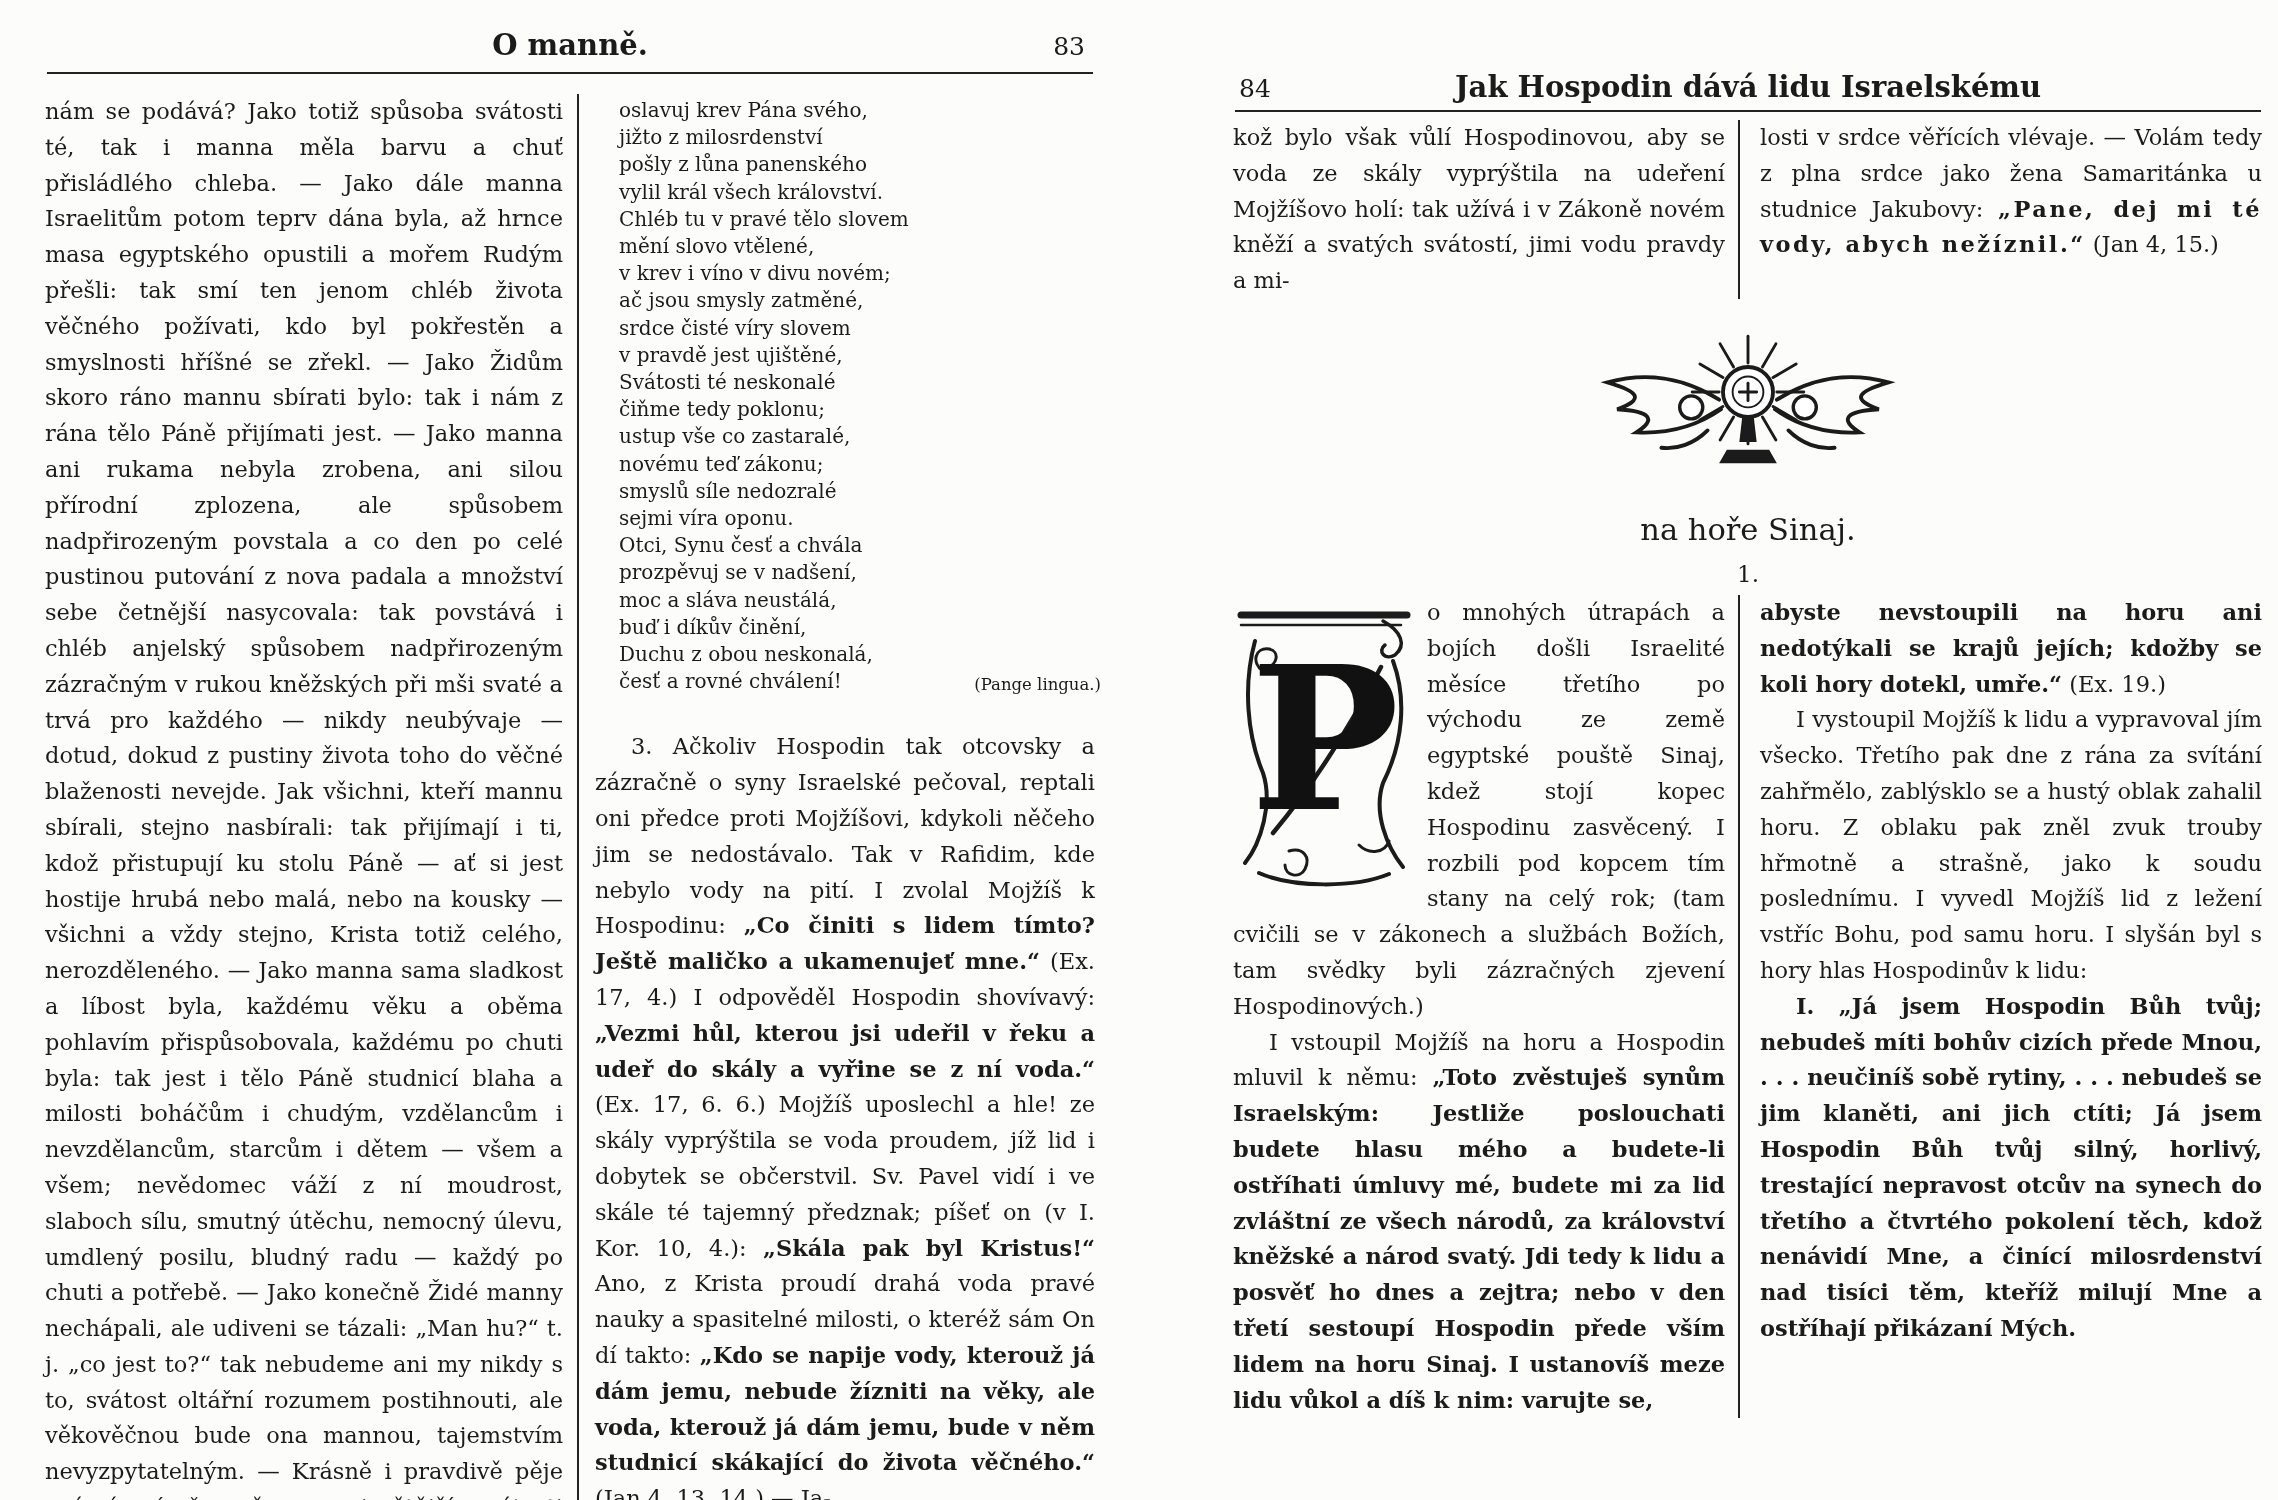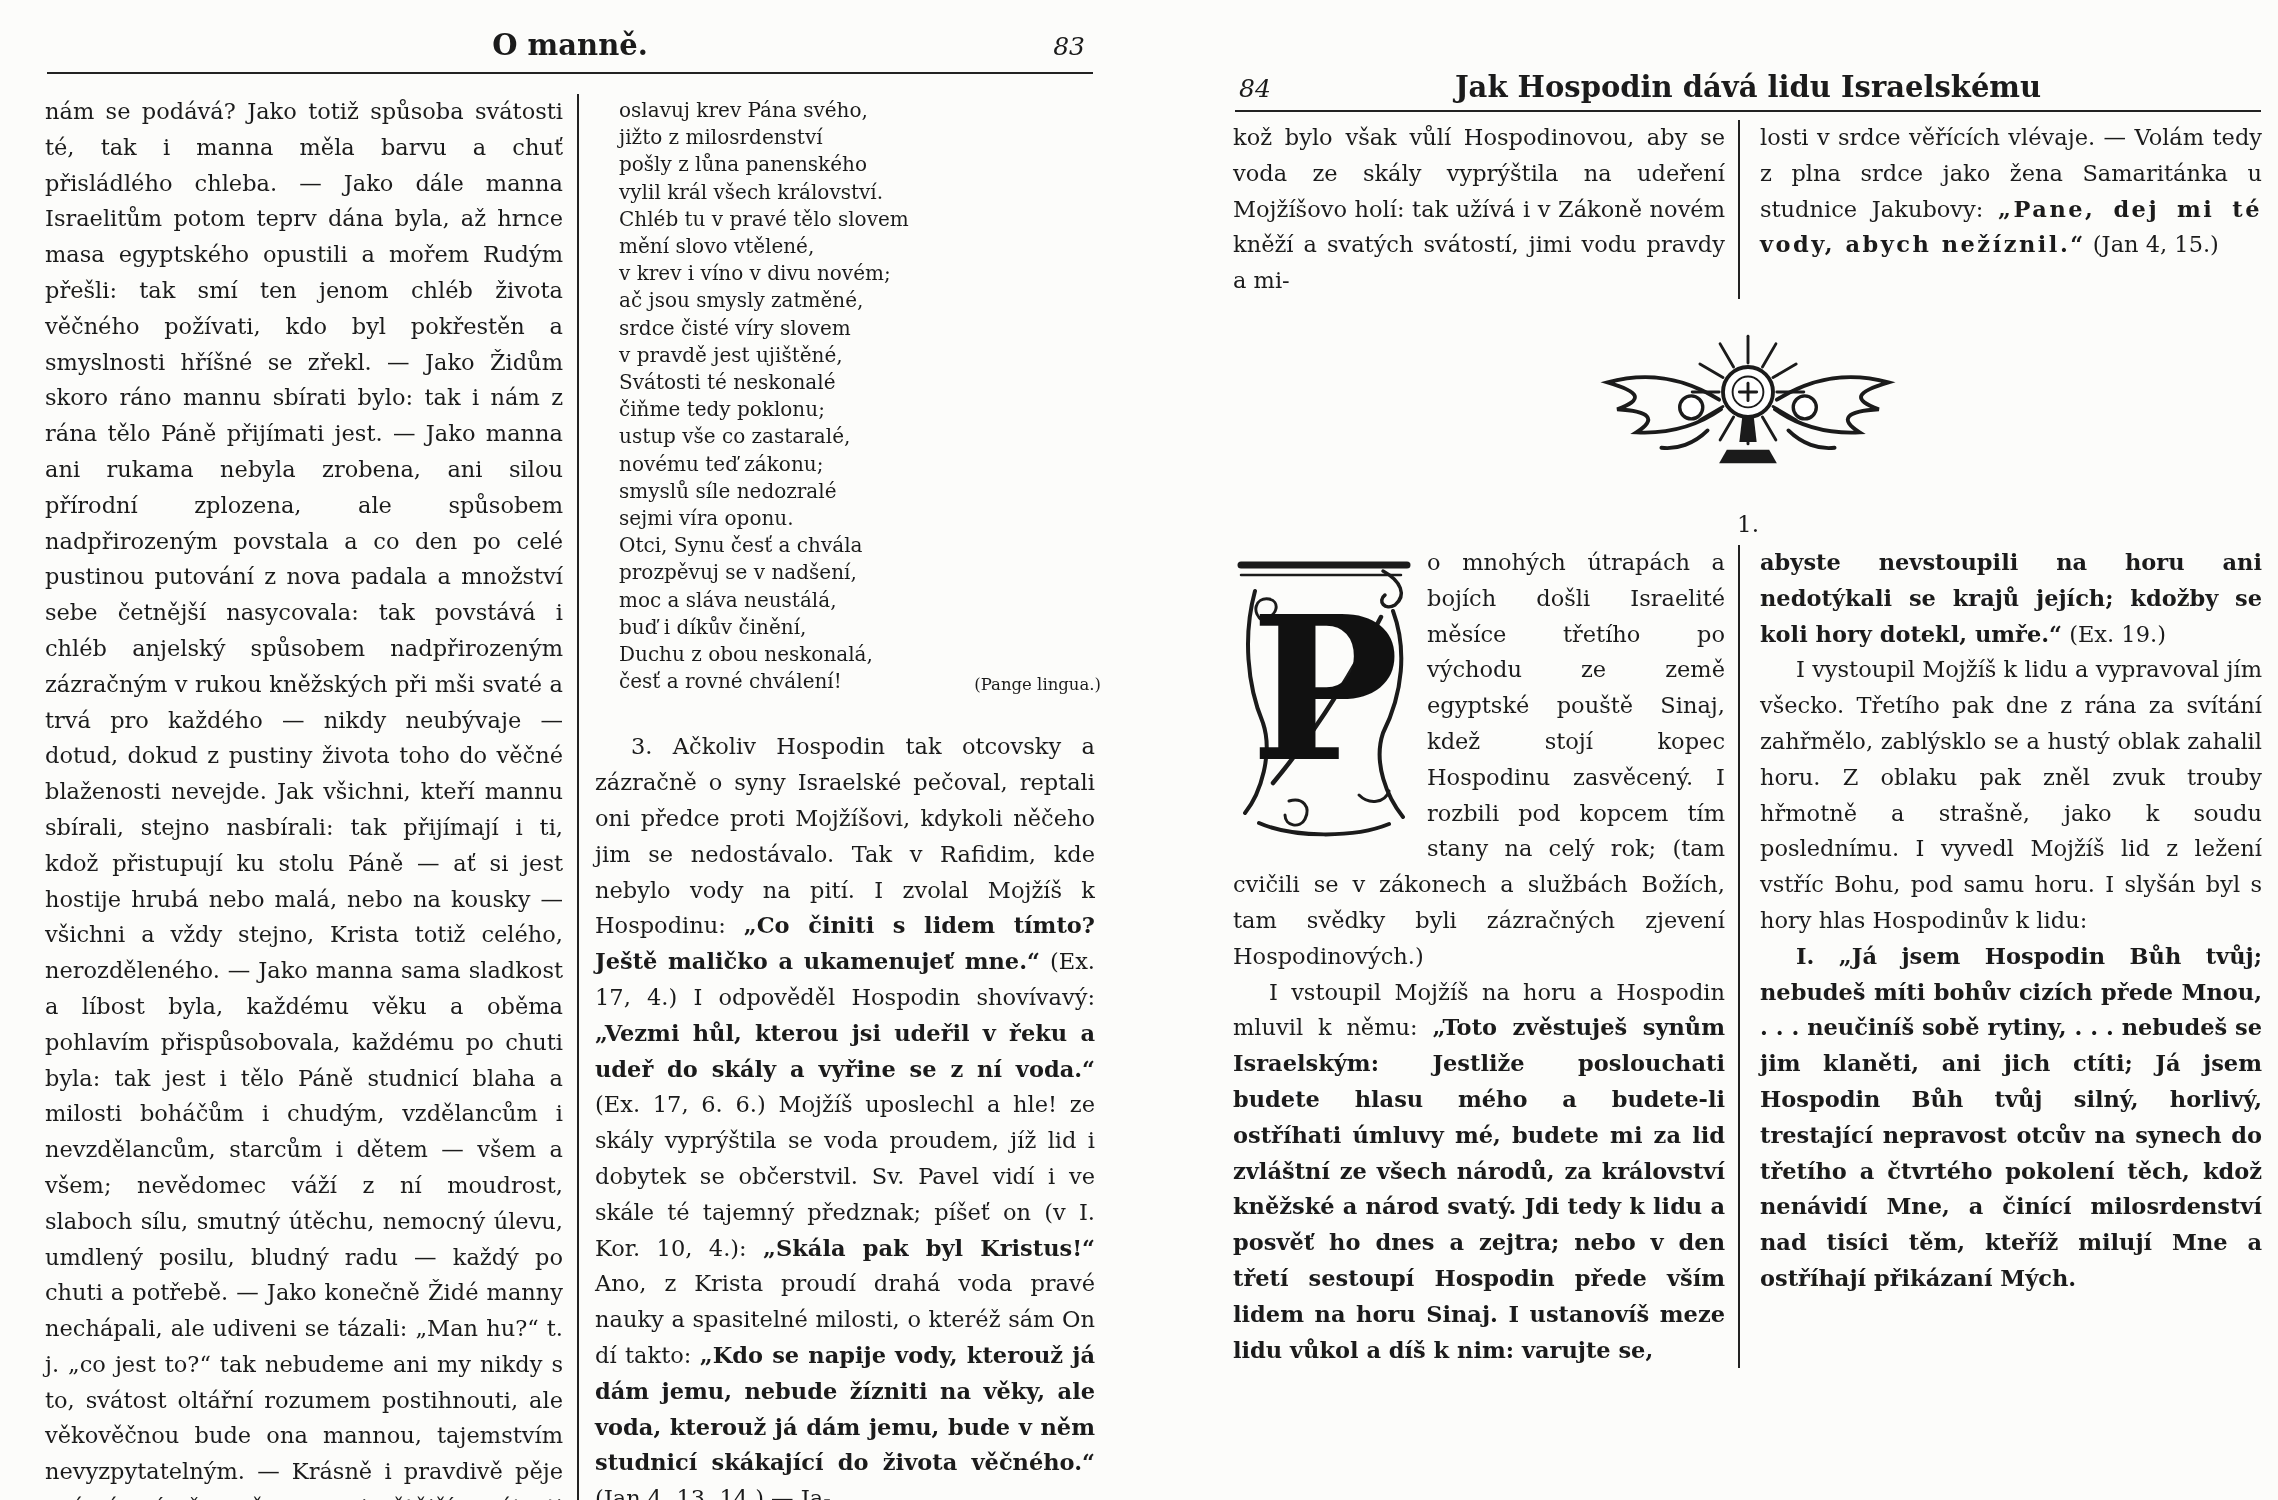--- a/index.html
+++ b/index.html
@@ -4,21 +4,21 @@
 <style>
   :root{ --ink:#1b1b1b; --paper:#fcfcfa; --rule:#222; }
   html,body{margin:0;padding:0;}
   body{background:var(--paper); font-family:"DejaVu Serif","Liberation Serif",serif; color:var(--ink);}
   .sheet{position:relative; width:2278px; height:1500px; overflow:hidden; background:var(--paper);margin-top:16px;}
   .page{position:absolute; top:0;}
   .page-l{left:45px; top:8px;  width:1050px;}
   .page-r{left:1233px; top:50px; width:1030px;}
   .ph{position:relative; height:48px;}
   .ptitle{position:absolute; left:50%; transform:translateX(-50%); top:4px; font-weight:bold; font-size:29px; white-space:nowrap;}
-  .pnum{position:absolute; top:8px; font-size:25px;font-style:italic;}
+  .pnum{position:absolute; top:8px; font-size:25px;}
   .pnum-r{right:10px;}
   .pnum-l{left:6px;}
   .rule{border-top:2.5px solid var(--rule); height:0; margin:0 2px;}
   .cols{display:flex; align-items:stretch;}
   .col{box-sizing:content-box;}
   .page-l .cols{margin-top:20px;}
   .page-l .colA{width:518px; padding-right:14px;}
   .page-l .colB{width:500px; border-left:2.5px solid var(--rule); padding-left:16px;}
   .body-par{margin:0; font-size:22.5px; line-height:35.8px; text-align:justify;}
   .poem-wrap{position:relative; margin-left:24px; margin-top:3px;}
@@ -133,20 +133,21 @@
           <path d="M190,88 C225,66 262,58 306,70 C272,80 268,88 296,98 C262,100 254,108 276,122 C236,124 208,112 188,98"></path>
           <path d="M118,120 C104,134 86,140 70,138"></path>
           <path d="M202,120 C216,134 234,140 250,138"></path>
         </g>
         <circle cx="101" cy="96" r="12" fill="#fff" stroke="#1b1b1b" stroke-width="3.5"></circle>
         <circle cx="219" cy="96" r="12" fill="#fff" stroke="#1b1b1b" stroke-width="3.5"></circle>
       </svg>
     </div>
 
     <h2 class="chap-title">
+      <div>na hoře Sinaj.</div>
     </h2>
     <div class="sec-num">1.</div>
 
     <div class="cols chap-cols">
       <div class="col colA">
         <div class="dropcap">
           <svg width="180" height="290" viewBox="0 0 180 290">
             <g class="stroke">
               <path d="M8,14 H174" stroke-width="7"></path>
               <path d="M8,24 H168" stroke-width="2.5"></path>

